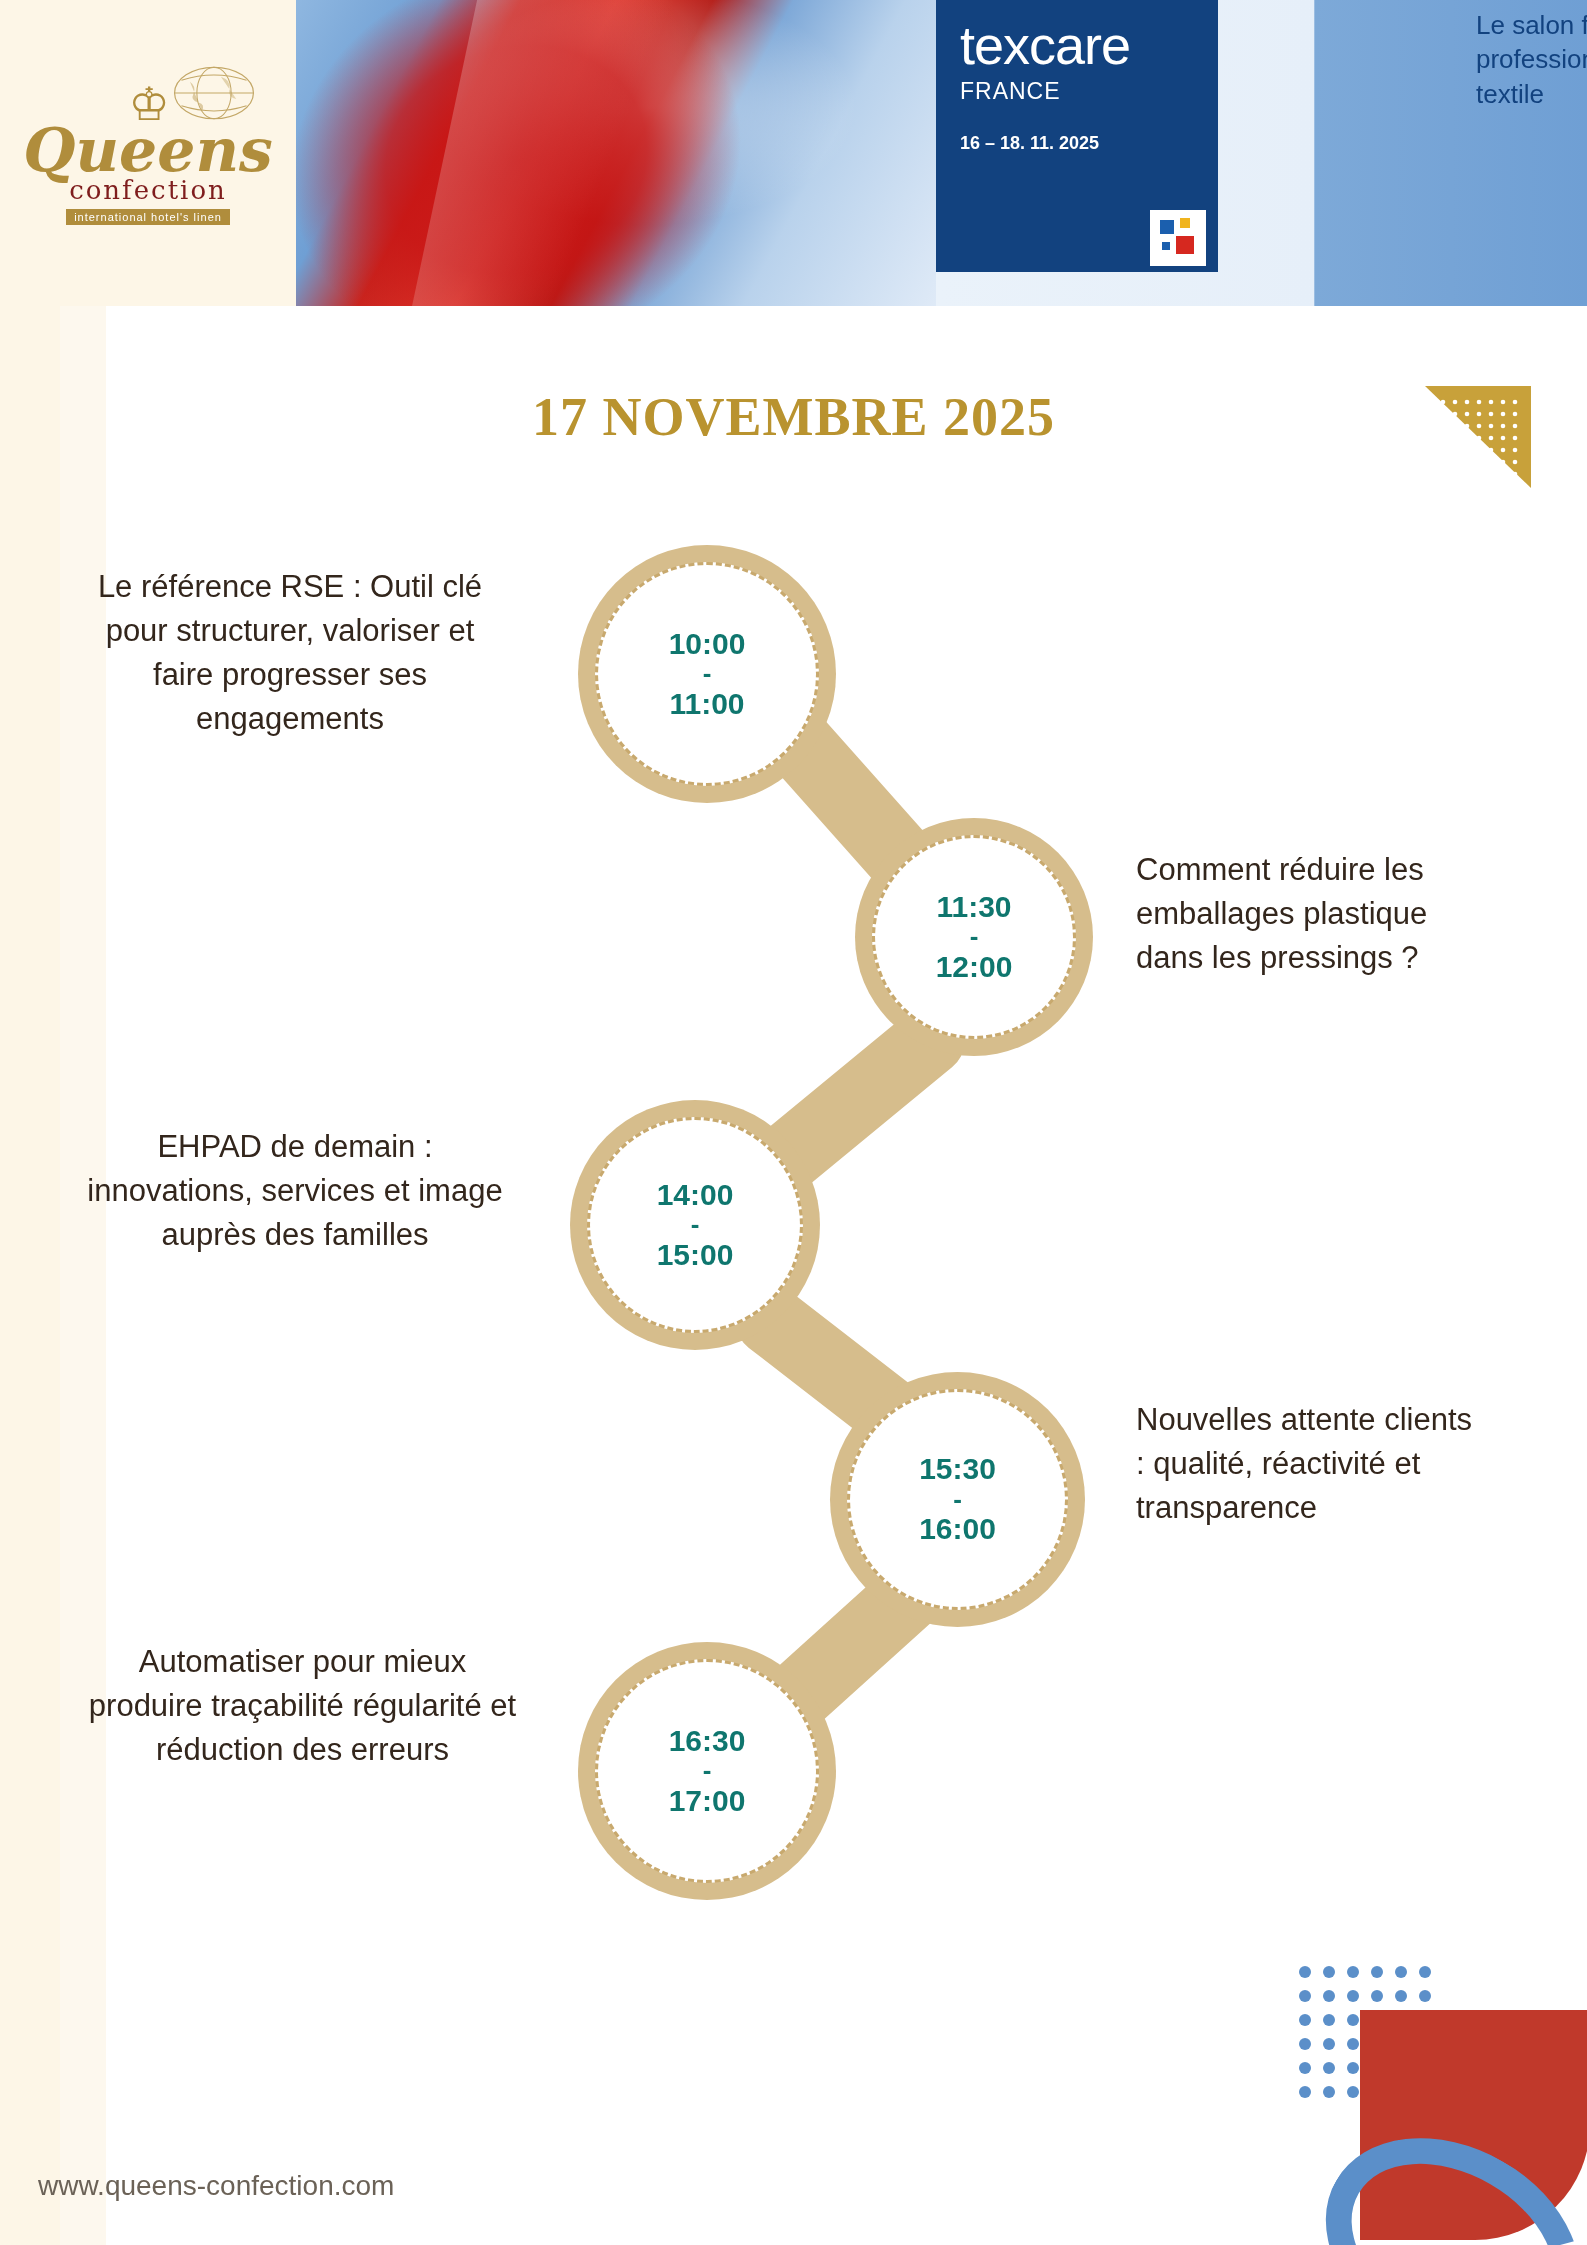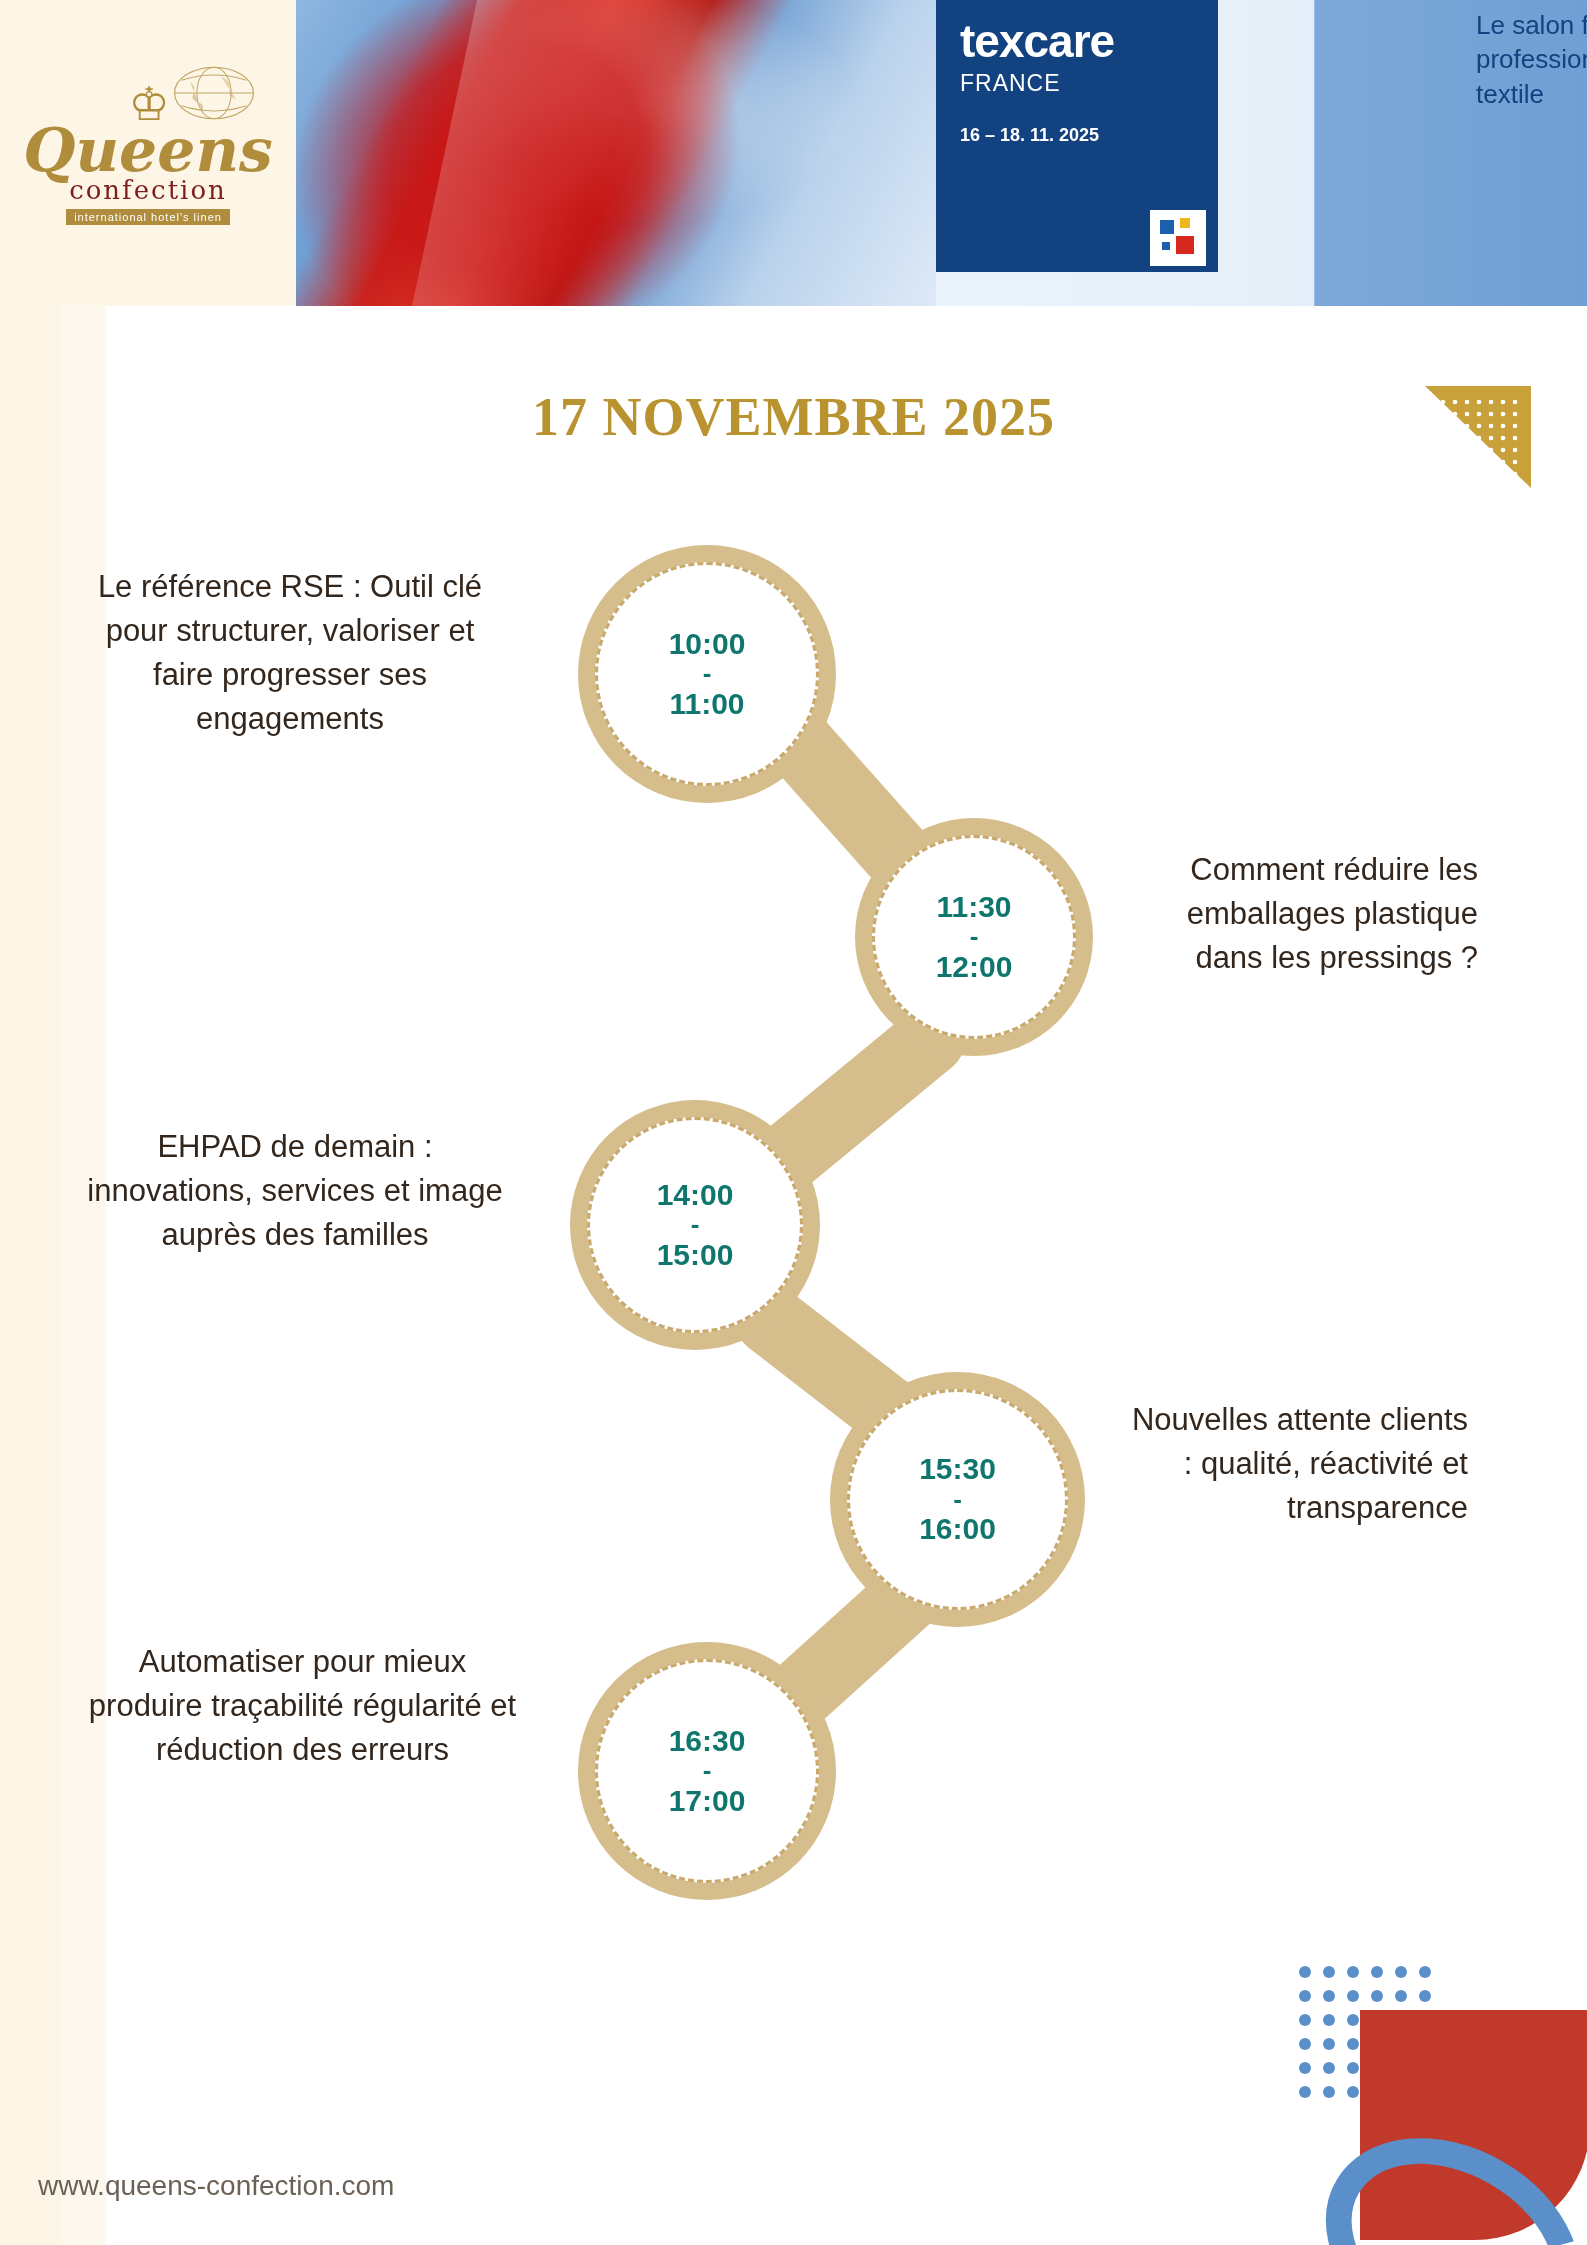--- a/index.html
+++ b/index.html
@@ -151,22 +151,22 @@
     top: 0;
     width: 282px;
     height: 272px;
     background: #12427f;
     color: #ffffff;
     padding: 18px 18px 0 24px;
     box-sizing: border-box;
   }
   .texcare-name {
     font-family: "Liberation Sans", sans-serif;
-    font-weight: bold;
-    font-size: 46px;
+    font-weight: normal;
+    font-size: 54px;
     letter-spacing: -1px;
     line-height: 1;
   }
   .texcare-country {
     font-size: 23px;
     letter-spacing: 1px;
     margin-top: 6px;
   }
   .texcare-dates {
     font-size: 18px;
@@ -264,21 +264,21 @@
   }
 
   .desc {
     position: absolute;
     font-family: "Liberation Sans", sans-serif;
     font-size: 31px;
     line-height: 1.42;
     color: #33261c;
   }
   .desc.left { text-align: center; }
-  .desc.right { text-align: right; }
+  .desc.right { text-align: left; margin-left: 8px; }
 
   
   .footer-url {
     position: absolute;
     left: 38px;
     top: 2170px;
     font-family: "Liberation Sans", sans-serif;
     font-size: 28px;
     color: #6b6257;
   }

